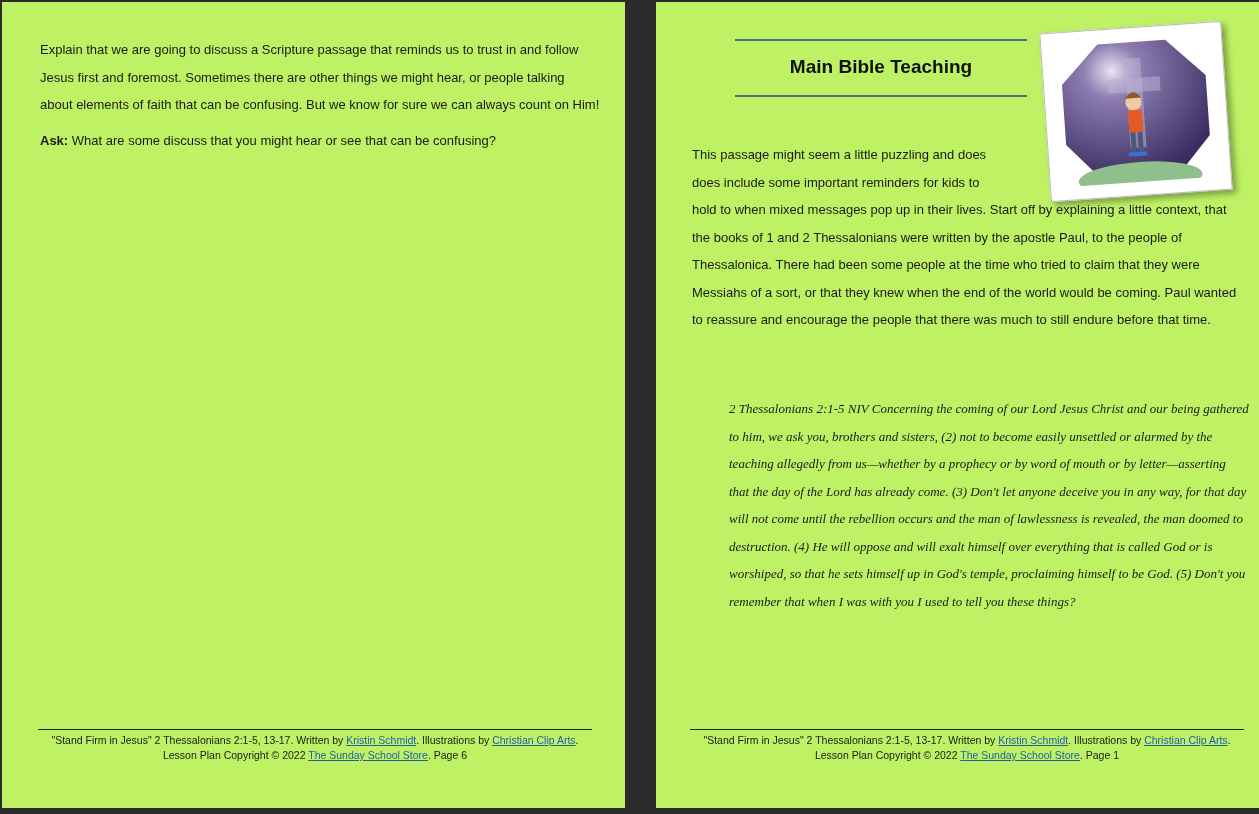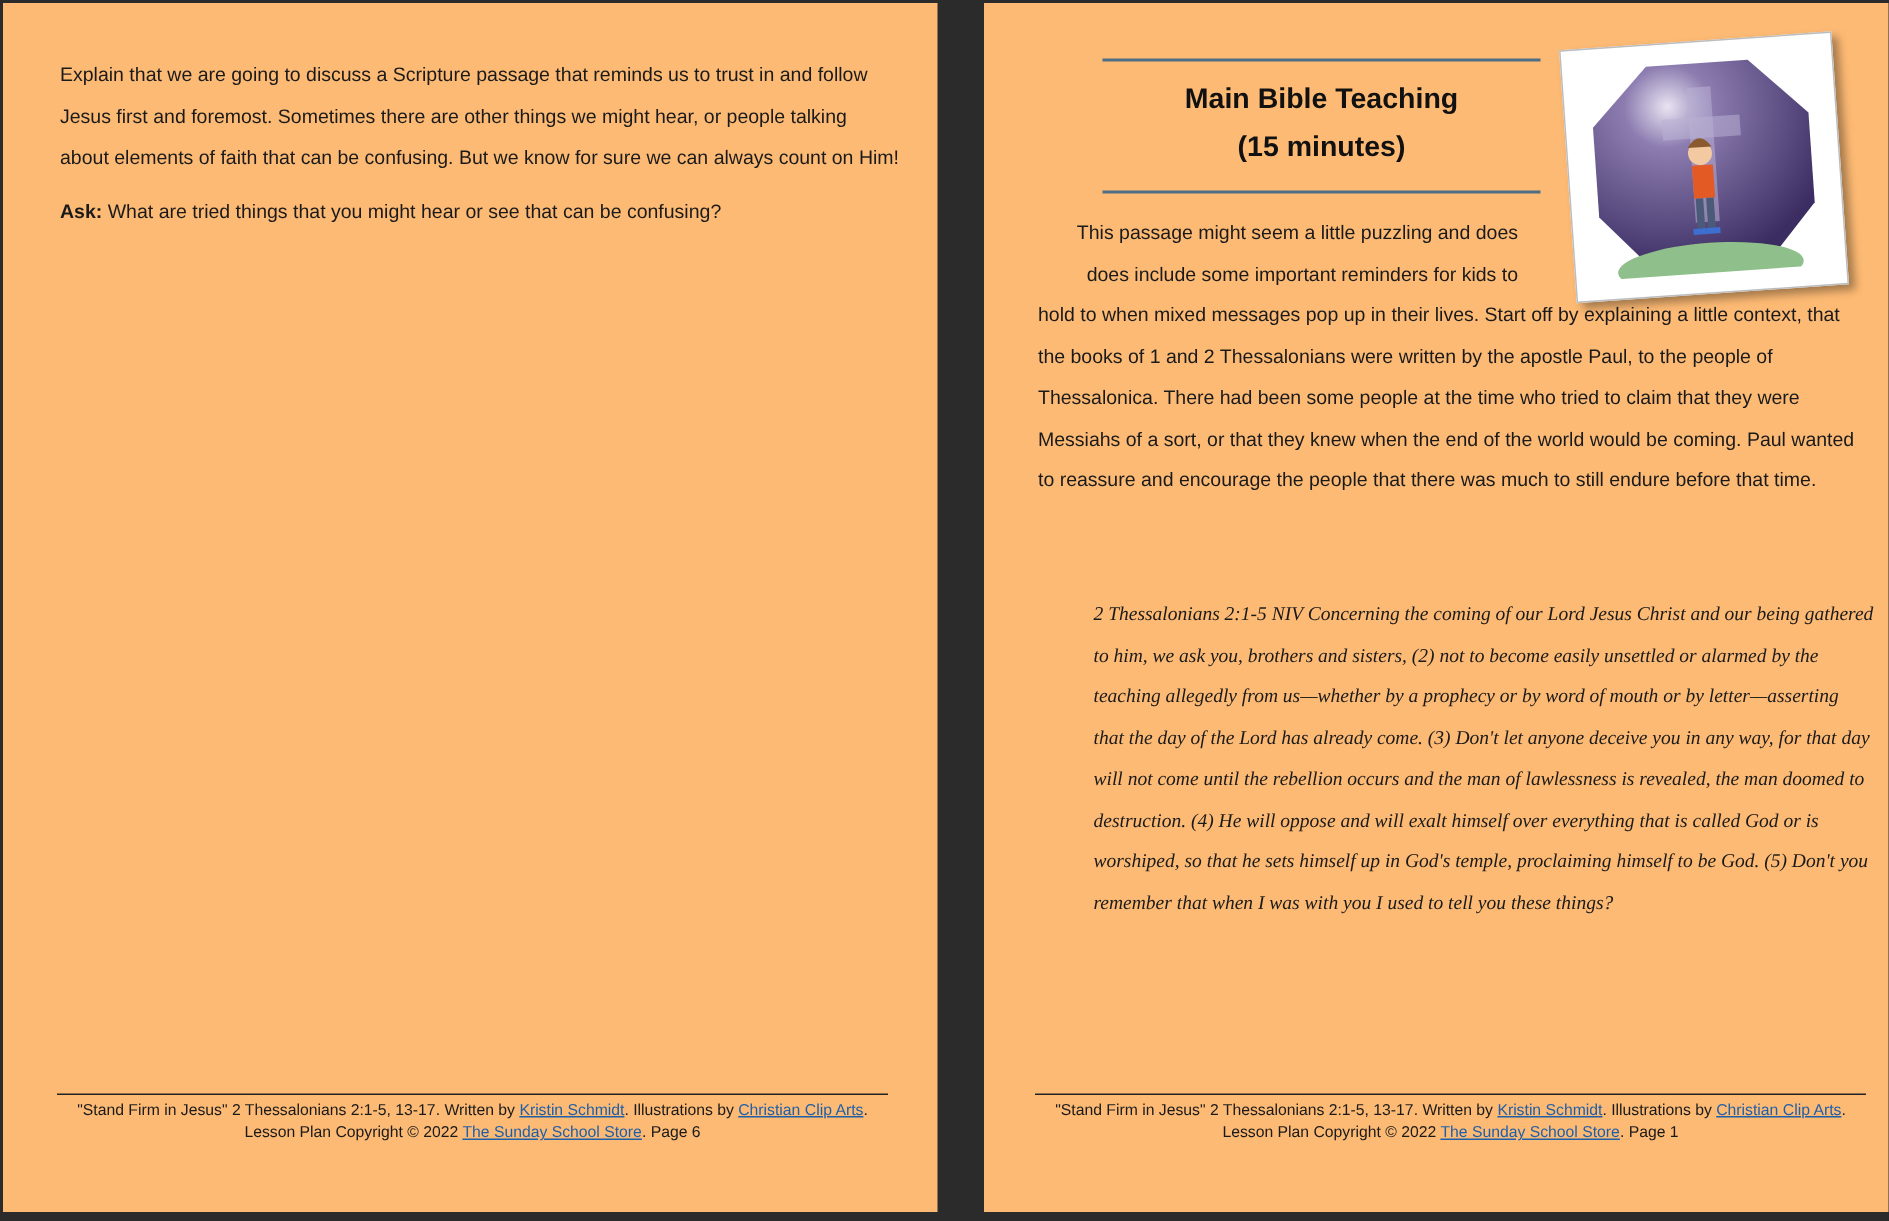--- a/index.html
+++ b/index.html
@@ -7,21 +7,21 @@
     width: 1259px; height: 814px;
     background: #2b2b2b;
     position: relative;
     overflow: hidden;
     font-family: "Liberation Sans", "DejaVu Sans", sans-serif;
     color: #1a1a1a;
   }
   .page {
     position: absolute;
     top: 2px;
-    background: #fdba74;
+    background: #bef264;
     height: 806px;
   }
   #page-left { left: 2px; width: 623px; }
   #page-right { left: 656px; width: 618px; }
 
   .p { font-size: 13px; line-height: 27.5px; margin: 0; }
   .left-body { position: absolute; left: 38px; top: 34px; width: 560px; }
   .left-body .p + .p { margin-top: 8px; }
   .bold { font-weight: bold; }
 
@@ -39,21 +39,21 @@
   .photo {
     position: absolute; left: 389px; top: 25px; width: 180px; height: 167px;
     background: #fff;
     border: 1px solid #bdbdbd;
     box-shadow: 4px 4px 6px rgba(0,0,0,0.35);
     transform: rotate(-4deg);
   }
   .photo svg { position: absolute; left: 16px; top: 12px; }
 
   .right-intro { position: absolute; left: 36px; top: 139px; width: 552px; }
-  .right-intro .narrow { width: 320px; text-align: right; }
+  .right-intro .narrow { width: 320px; }
 
   .scripture {
     position: absolute; left: 73px; top: 393px; width: 520px;
     font-style: italic;
     font-family: Liberation Serif, serif;
   }
 
   .footer {
     position: absolute; top: 727px;
     border-top: 1px solid #222;
@@ -64,31 +64,30 @@
   #page-left .footer { left: 36px; width: 554px; }
   #page-right .footer { left: 34px; width: 554px; }
   .footer a { color: #1f5fa8; text-decoration: underline; }
 </style>
 </head>
 <body>
 
 <div class="page" id="page-left">
   <div class="left-body">
     <p class="p">Explain that we are going to discuss a Scripture passage that reminds us to trust in and follow Jesus first and foremost. Sometimes there are other things we might hear, or people talking about elements of faith that can be confusing. But we know for sure we can always count on Him!</p>
-    <p class="p"><span class="bold">Ask:</span><span> What are tried things that you might hear or see that can be confusing?</span></p>
+    <p class="p"><span class="bold">Ask:</span><span> What are some discuss that you might hear or see that can be confusing?</span></p>
   </div>
   <div class="footer">
     <span>"Stand Firm in Jesus" 2 Thessalonians 2:1-5, 13-17.  Written by </span><a>Kristin Schmidt</a><span>. Illustrations by </span><a>Christian Clip Arts</a><span>.  Lesson Plan Copyright © 2022 </span><a>The Sunday School Store</a><span>. Page 6</span>
   </div>
 </div>
 
 <div class="page" id="page-right">
   <div class="heading-block">
     <div>Main Bible Teaching</div>
-    <div>(15 minutes)</div>
   </div>
 
   <div class="photo">
     <svg width="148" height="142" viewBox="0 0 148 142">
       <defs>
         <radialGradient id="bg" cx="35%" cy="20%" r="80%">
           <stop offset="0" stop-color="#e8e4f2"></stop>
           <stop offset="0.25" stop-color="#8c7cb0"></stop>
           <stop offset="1" stop-color="#3b2d62"></stop>
         </radialGradient>

